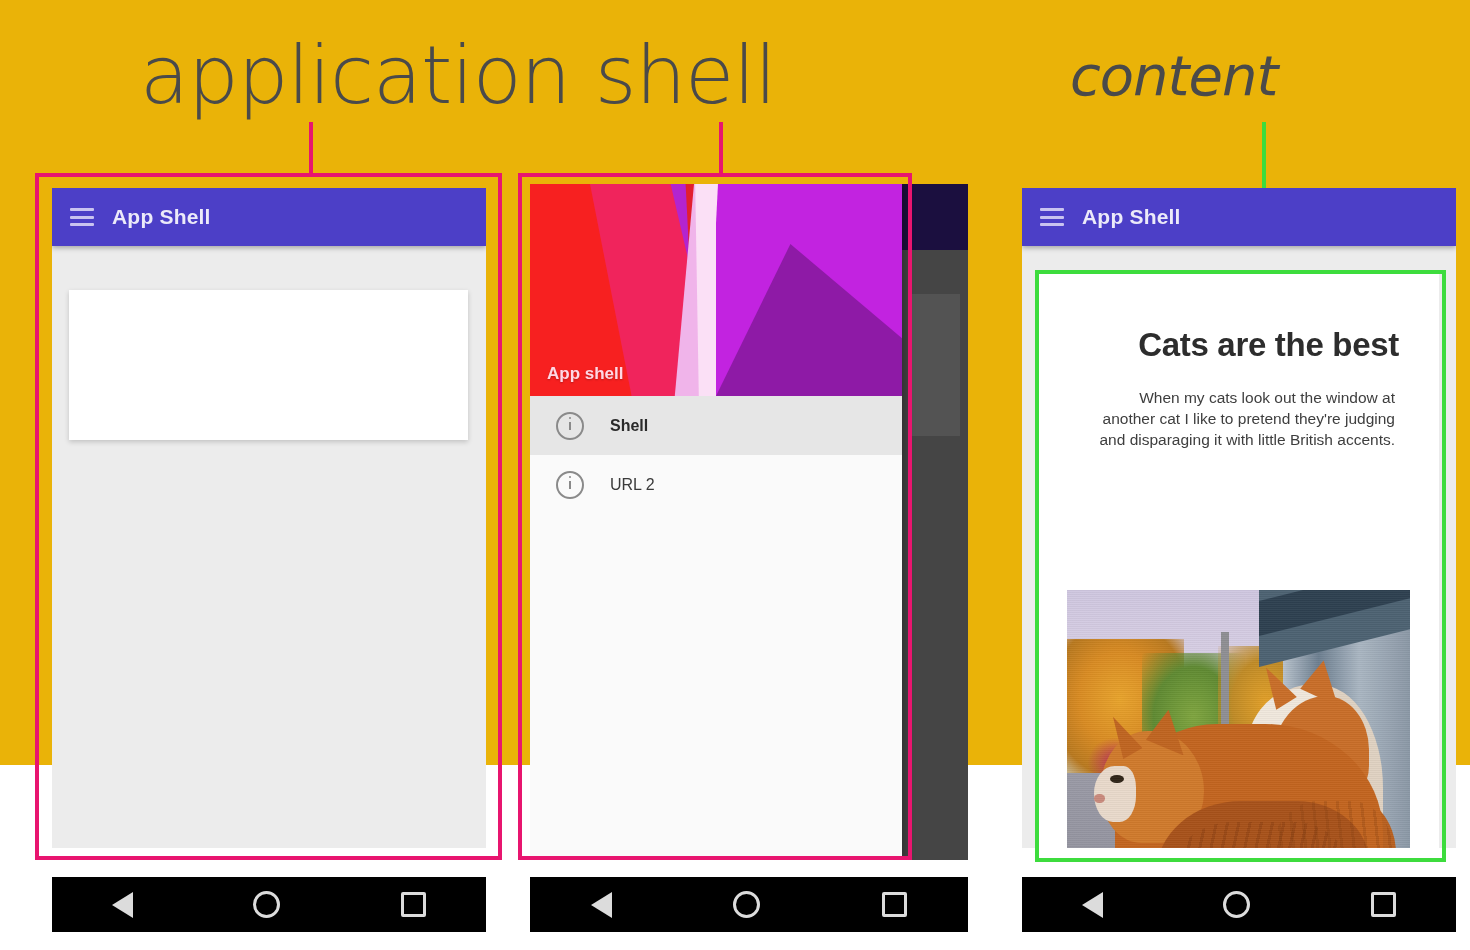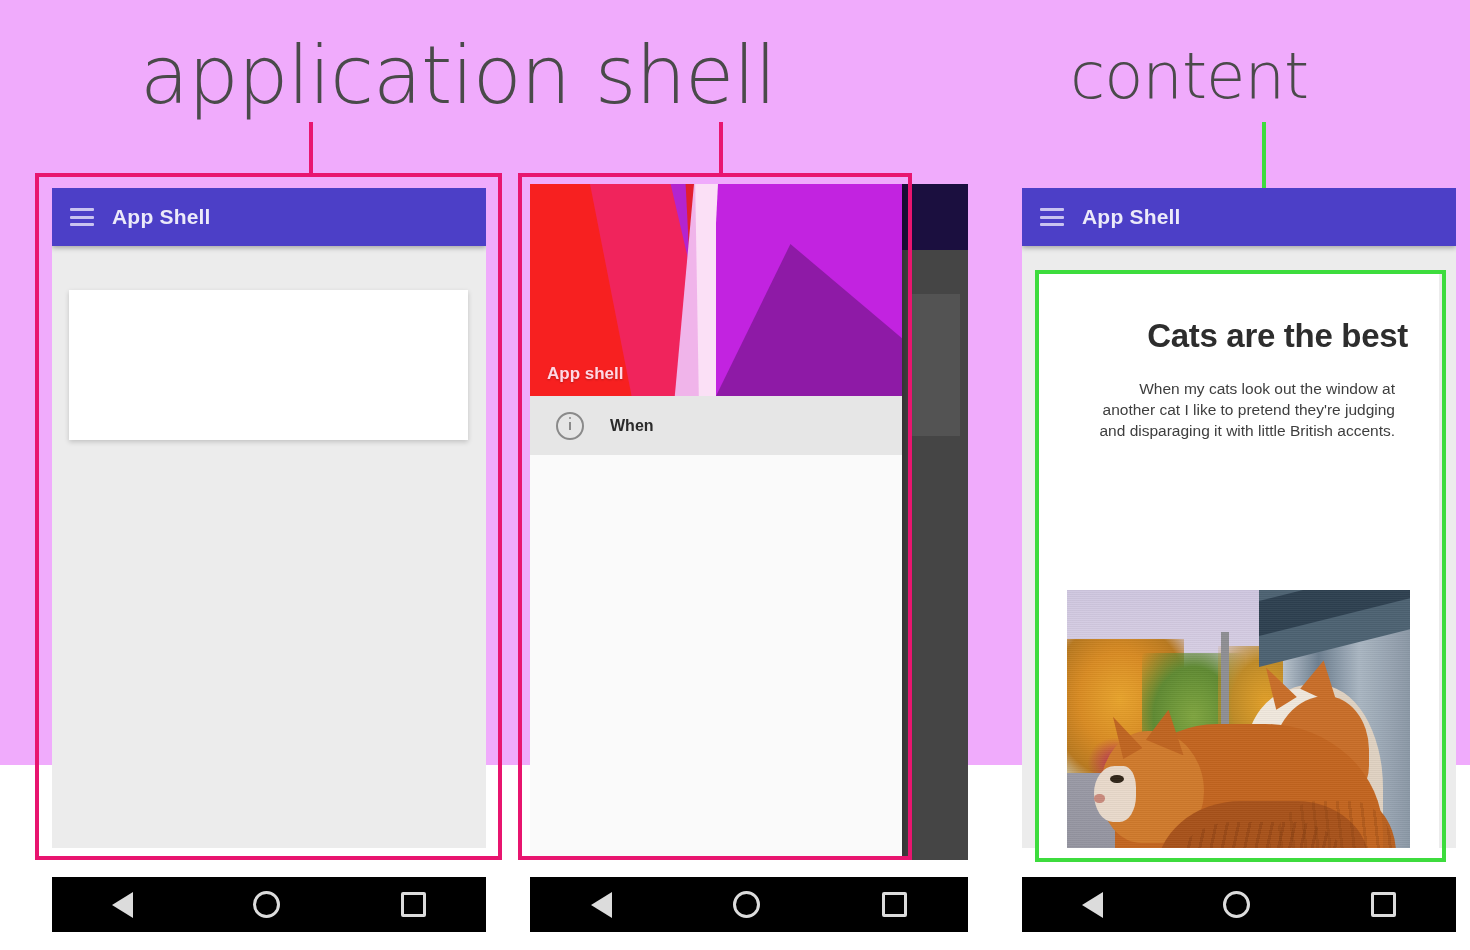--- a/index.html
+++ b/index.html
@@ -11,43 +11,44 @@
     width: 1470px;
     height: 950px;
     font-family: "Liberation Sans", sans-serif;
     overflow: hidden;
     position: relative;
   }
   #stage {
     position: relative;
     width: 1470px;
     height: 765px;
-    background: #f0abfc;
+    background: #eab308;
   }
 
   
   .anno-label {
     position: absolute;
     font-family: "DejaVu Sans", sans-serif;
     font-weight: 300;
     color: #4a4a4a;
     white-space: nowrap;
     letter-spacing: -1px;
   }
   #label-app-shell {
     left: 140px;
     top: 28px;
     font-size: 80px;
     line-height: 96px;
   }
   #label-content {
     left: 1070px;
     top: 28px;
-    font-size: 64px;
+    font-size: 56px;
     line-height: 96px;
+    font-style: italic;
   }
 
   
   .connector {
     position: absolute;
     width: 4px;
     background: #e8156f;
   }
   .connector.green { background: #3ddc3d; }
 
@@ -245,21 +246,21 @@
     font-family: "Liberation Sans", sans-serif;
   }
 
   
   .content-card {
     position: absolute;
     background: #ffffff;
     overflow: hidden;
   }
   .article-title {
-    margin: 3px;
+    margin: 12px;
     padding: 0 0 0 0;
     font-size: 33px;
     font-weight: bold;
     color: #2d2d2d;
     letter-spacing: -0.3px;
     font-family: "Liberation Sans", sans-serif;
   }
   .article-body {
     margin: 16px;
     font-size: 15.5px;
@@ -350,21 +351,25 @@
           <div class="shape" style="left:140px; top:0; width:60px; height:212px;
                       background:#fbe0f6;
                       clip-path: polygon(42% 0%, 80% 0%, 62% 100%, 48% 100%);"></div>
 
           <div class="drawer-header-title">App shell</div>
         </div>
 
         <div class="drawer-list">
           <div class="drawer-item active">
             <span class="info-icon"></span>
-            <span class="drawer-item-label">When</span>
+            <span class="drawer-item-label">Shell</span>
+          </div>
+          <div class="drawer-item">
+            <span class="info-icon"></span>
+            <span class="drawer-item-label">URL 2</span>
           </div>
         </div>
       </div>
     </div>
   </div>
 
   <div class="navbar" style="left:530px; top:877px; width:438px; height:55px;">
     <span class="nav-back"></span>
     <span class="nav-home"></span>
     <span class="nav-recent"></span>

